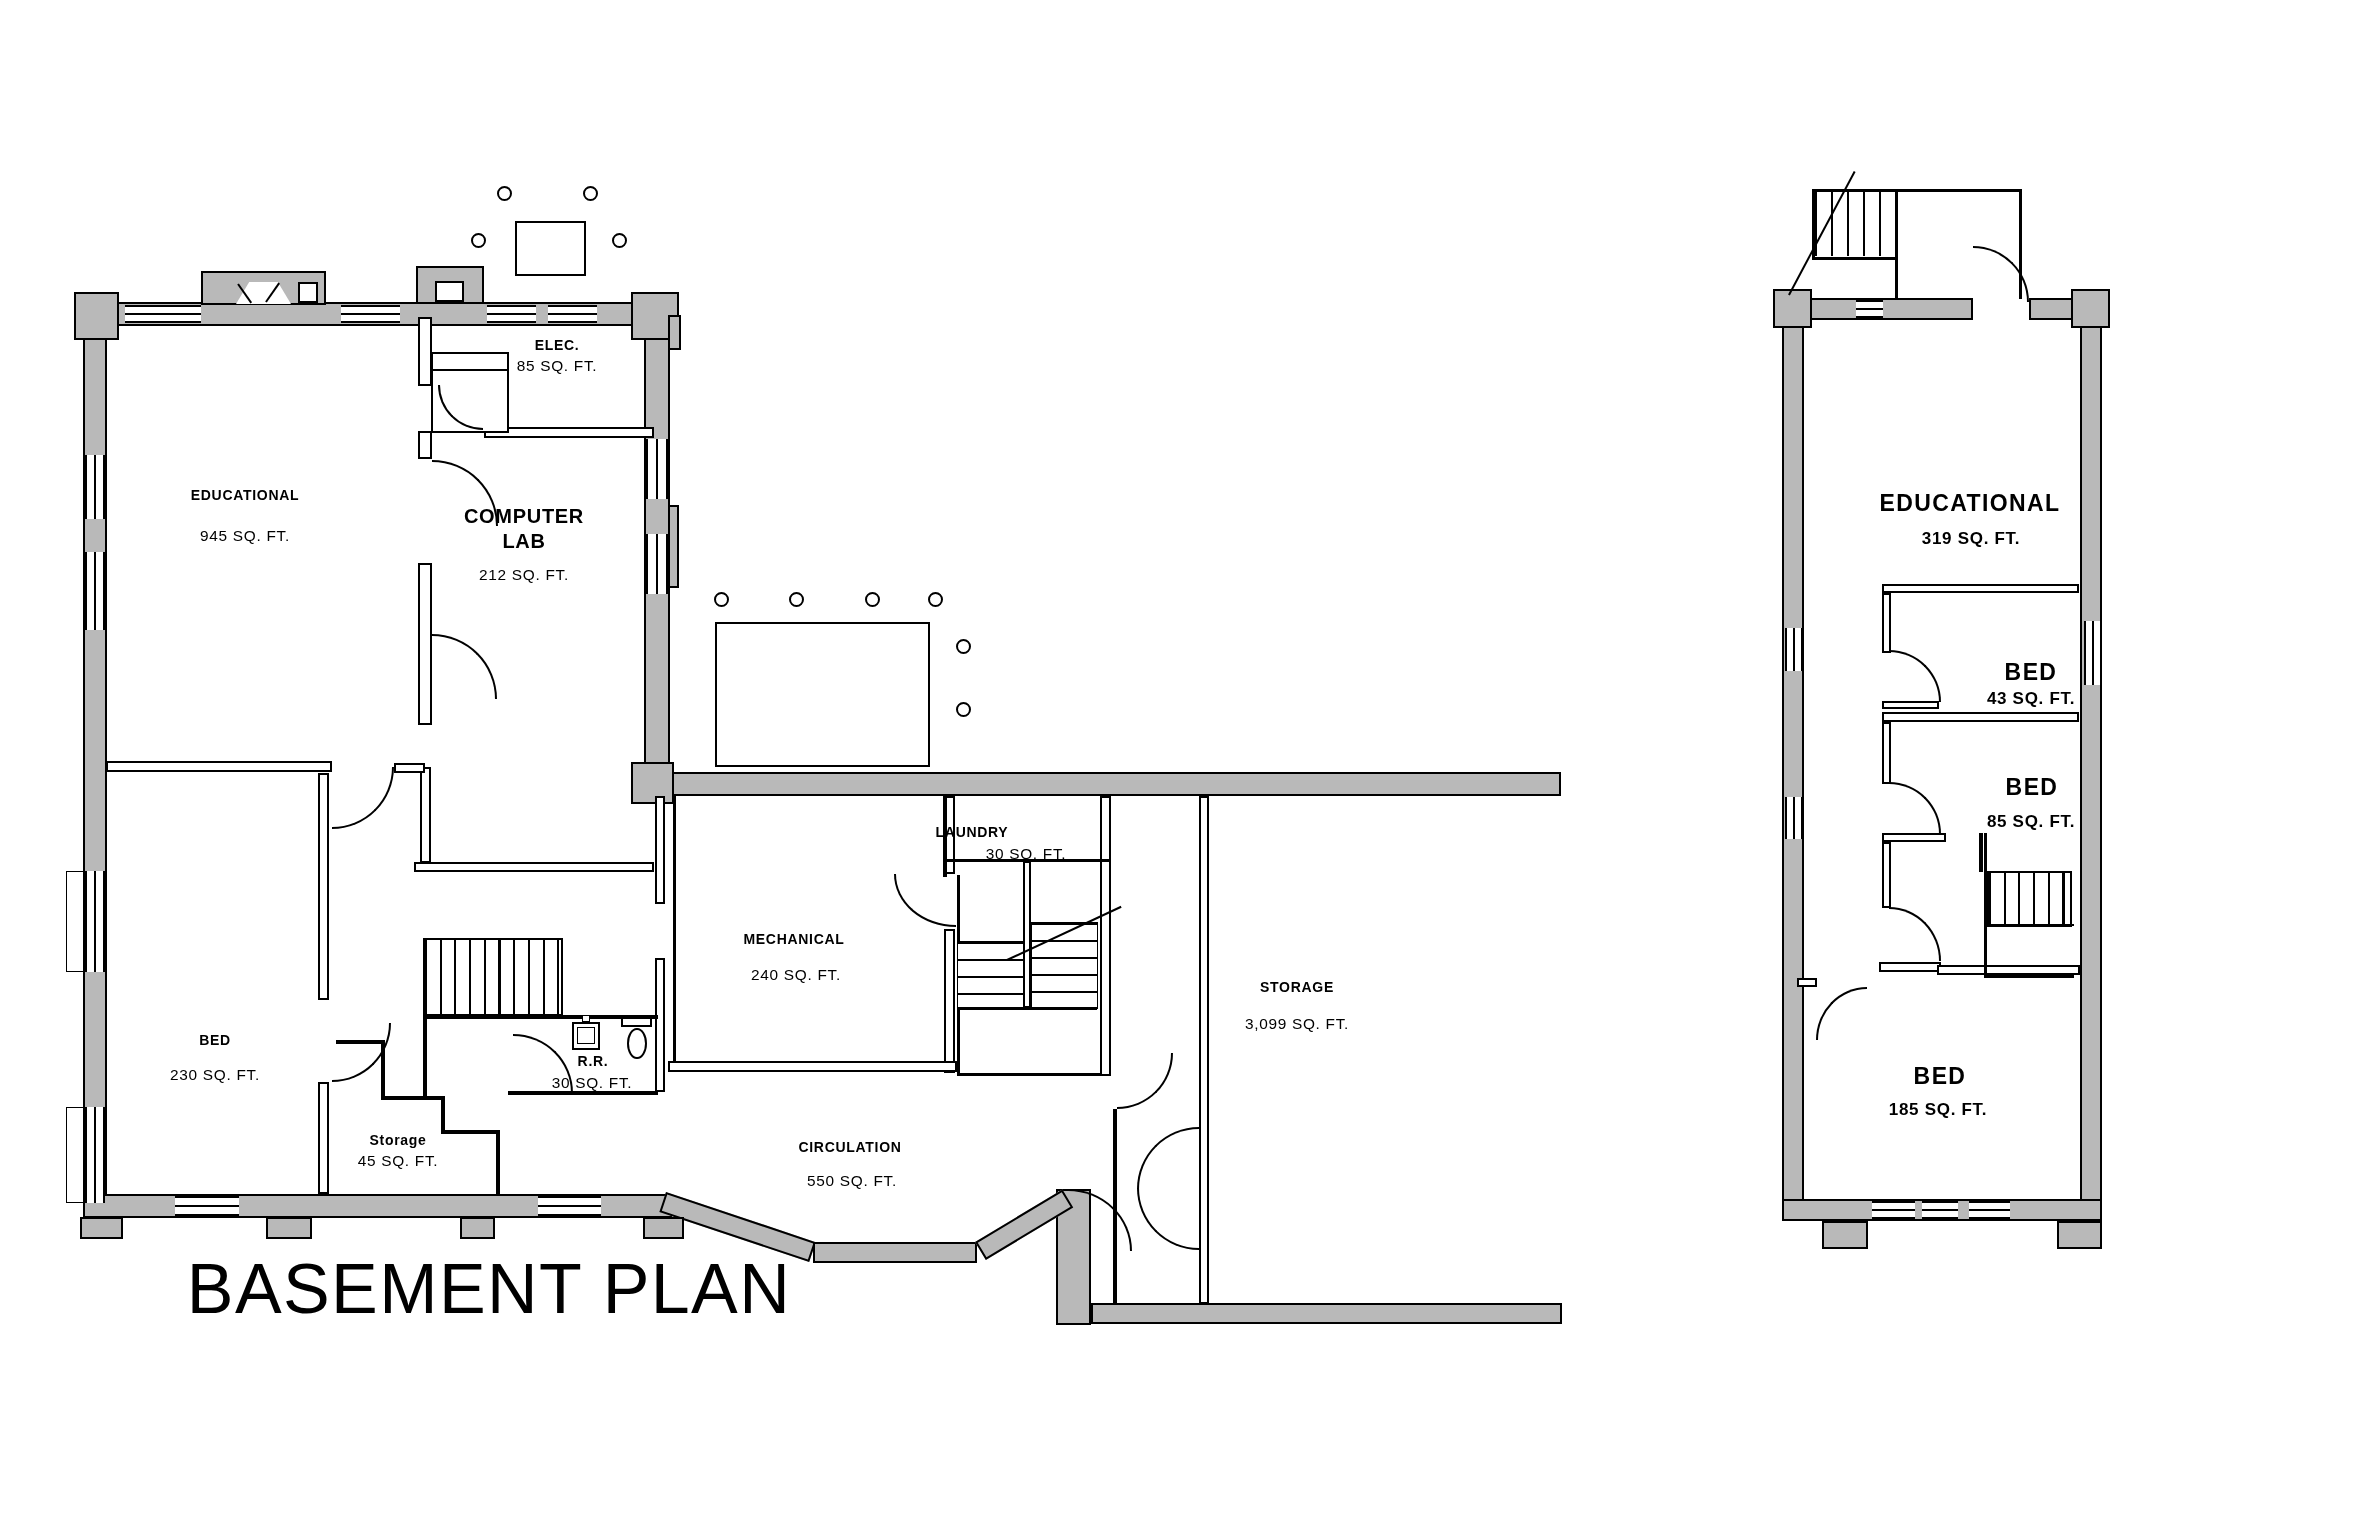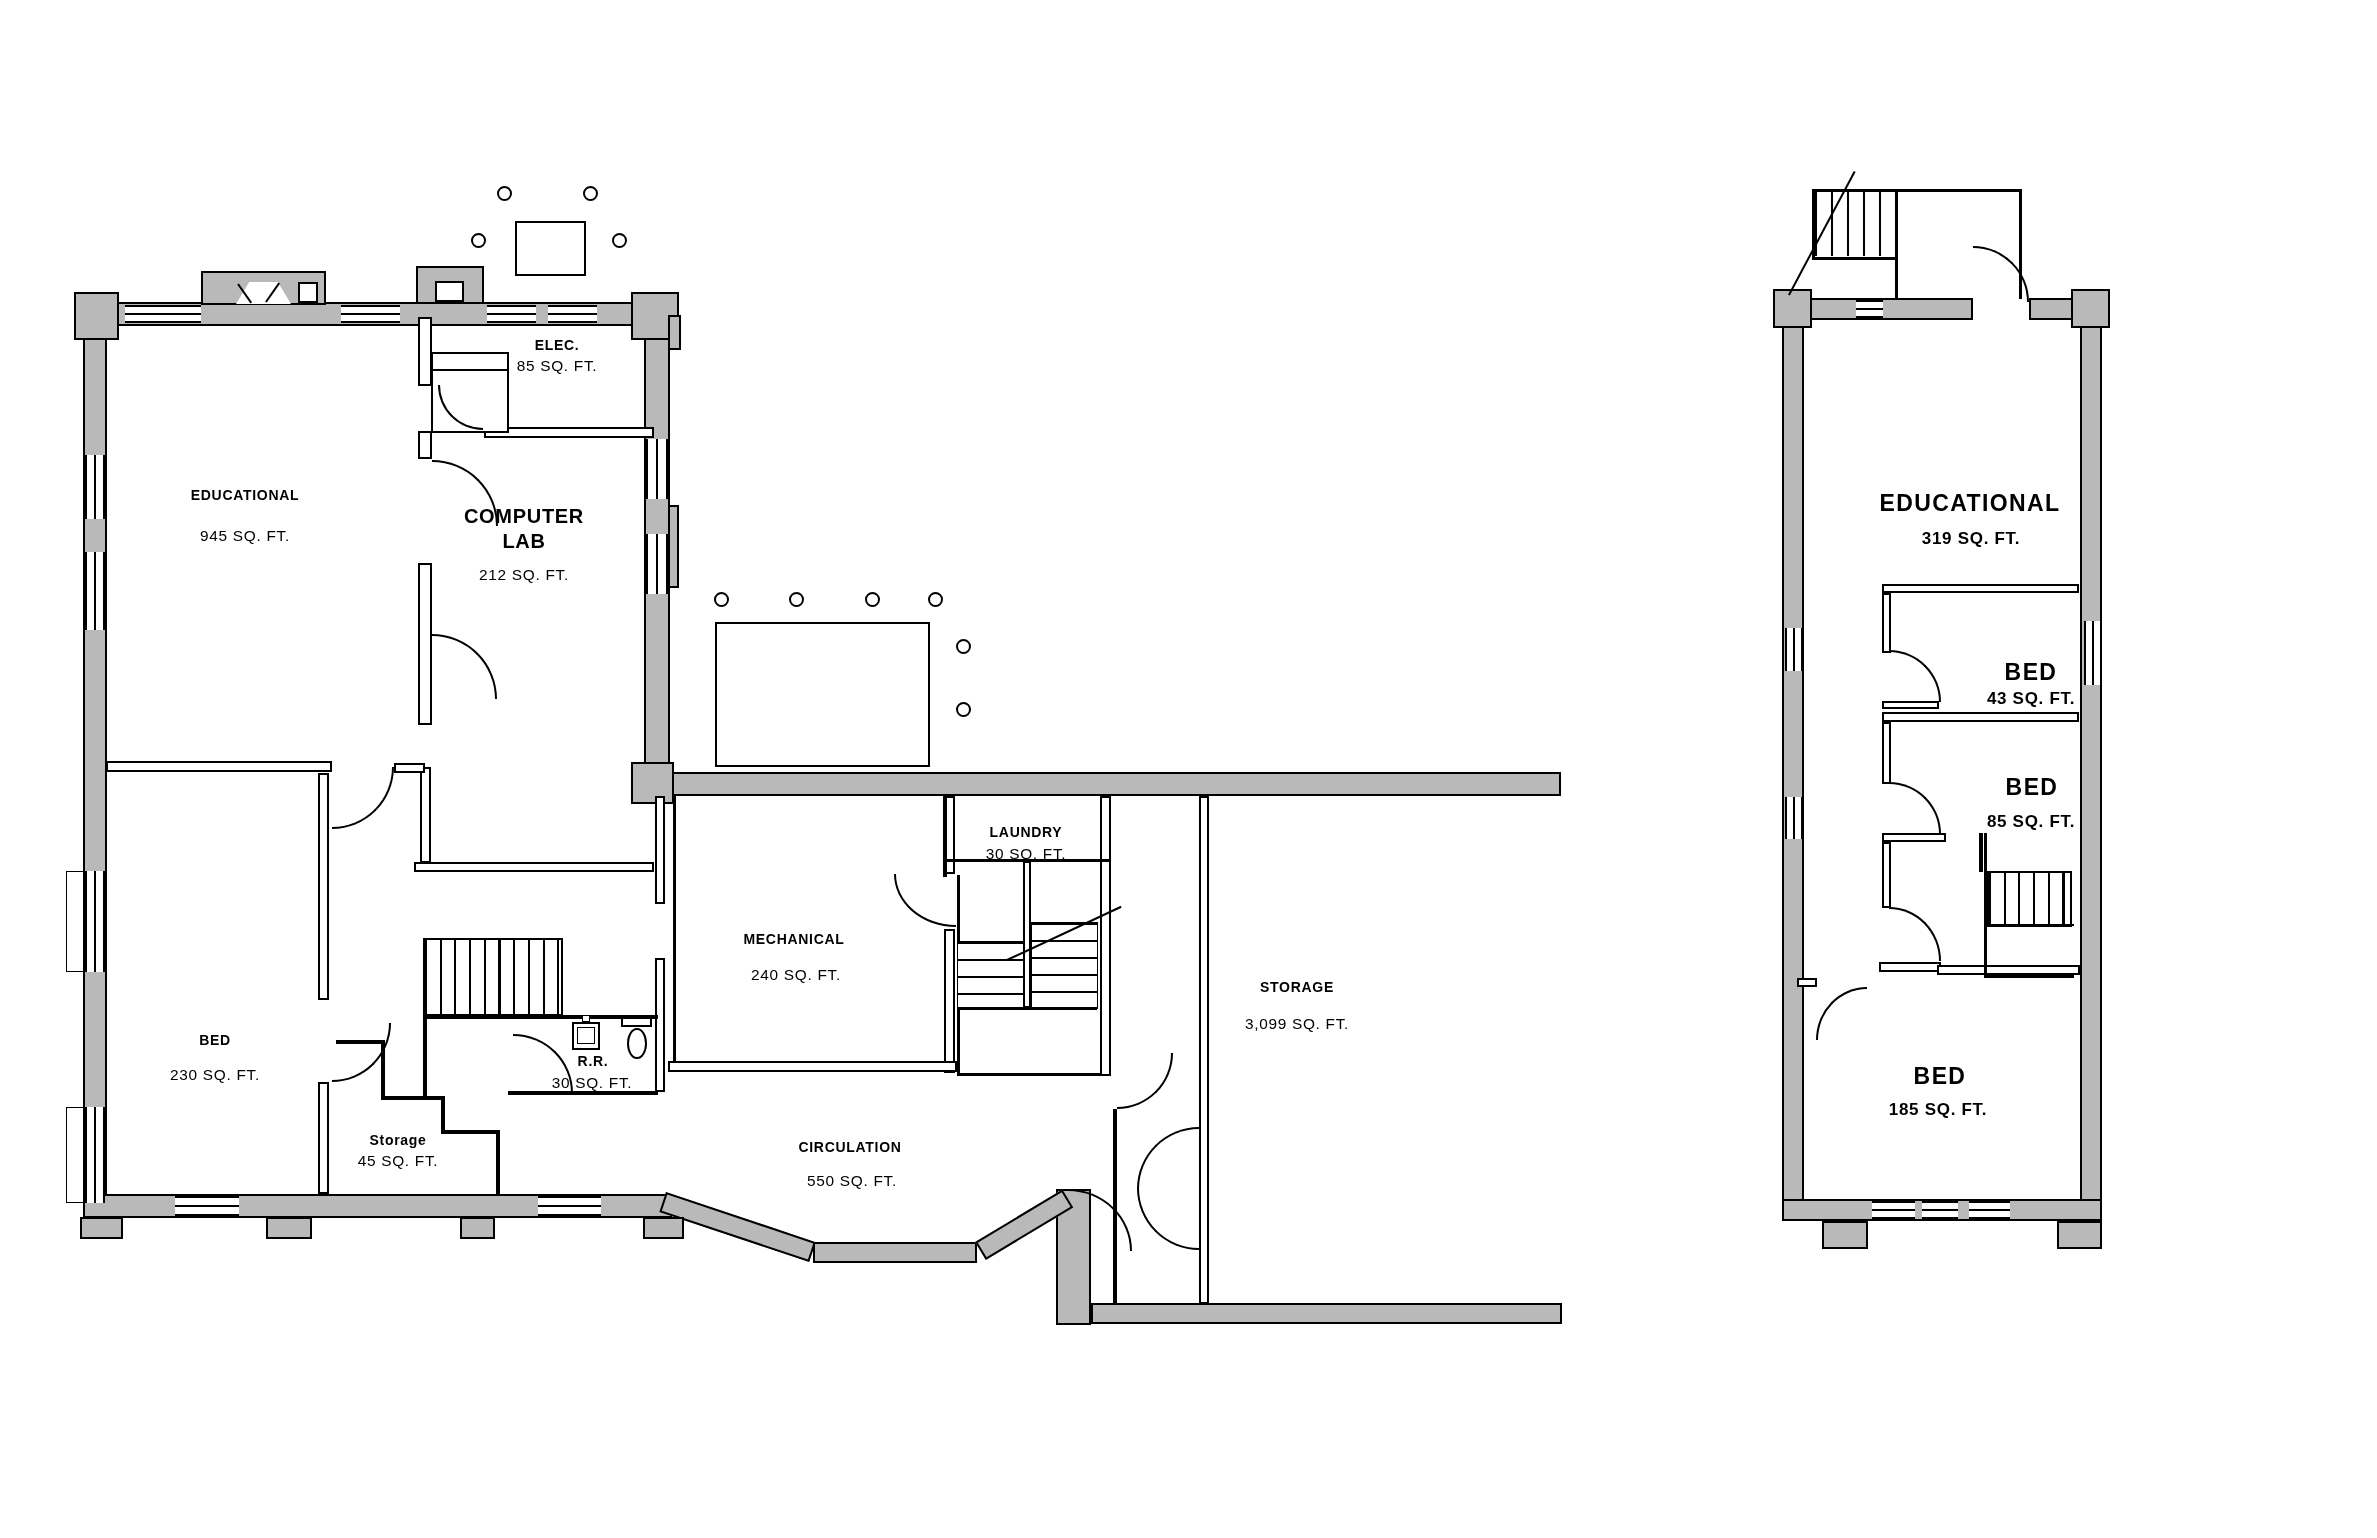--- a/index.html
+++ b/index.html
@@ -169,26 +169,27 @@
   <div class="lbl n" style="left:557px;top:345px">ELEC.</div>
   <div class="lbl a" style="left:557px;top:366px">85 SQ. FT.</div>
   <div class="lbl n" style="left:215px;top:1040px">BED</div>
   <div class="lbl a" style="left:215px;top:1075px">230 SQ. FT.</div>
   <div class="lbl n" style="left:398px;top:1140px">Storage</div>
   <div class="lbl a" style="left:398px;top:1161px">45 SQ. FT.</div>
   <div class="lbl n" style="left:593px;top:1061px">R.R.</div>
   <div class="lbl a" style="left:592px;top:1083px">30 SQ. FT.</div>
   <div class="lbl n" style="left:794px;top:939px">MECHANICAL</div>
   <div class="lbl a" style="left:796px;top:975px">240 SQ. FT.</div>
-  <div class="lbl n" style="left:1026px;top:832px">LAUNDRY</div>
+  <div class="lbl n" style="left:972px;top:832px">LAUNDRY</div>
   <div class="lbl a" style="left:1026px;top:854px">30 SQ. FT.</div>
   <div class="lbl n" style="left:1297px;top:987px">STORAGE</div>
   <div class="lbl a" style="left:1297px;top:1024px">3,099 SQ. FT.</div>
   <div class="lbl n" style="left:850px;top:1147px">CIRCULATION</div>
   <div class="lbl a" style="left:852px;top:1181px">550 SQ. FT.</div>
+  <div class="lbl ttl" style="left:489px;top:1289px">BASEMENT PLAN</div>
 </section>
 
 <section>
 
   <i class="g" style="left:1782px;top:298px;width:22.4px;height:923px"></i>
   <i class="g" style="left:1782px;top:298px;width:191px;height:22.4px"></i>
   <i class="g" style="left:2029px;top:298px;width:73px;height:22.4px"></i>
   <i class="g" style="left:2080px;top:298px;width:22.4px;height:923px"></i>
   <i class="g" style="left:1782px;top:1199px;width:320px;height:22.4px"></i>
   <i class="g" style="left:1773px;top:289px;width:39px;height:39px"></i>

